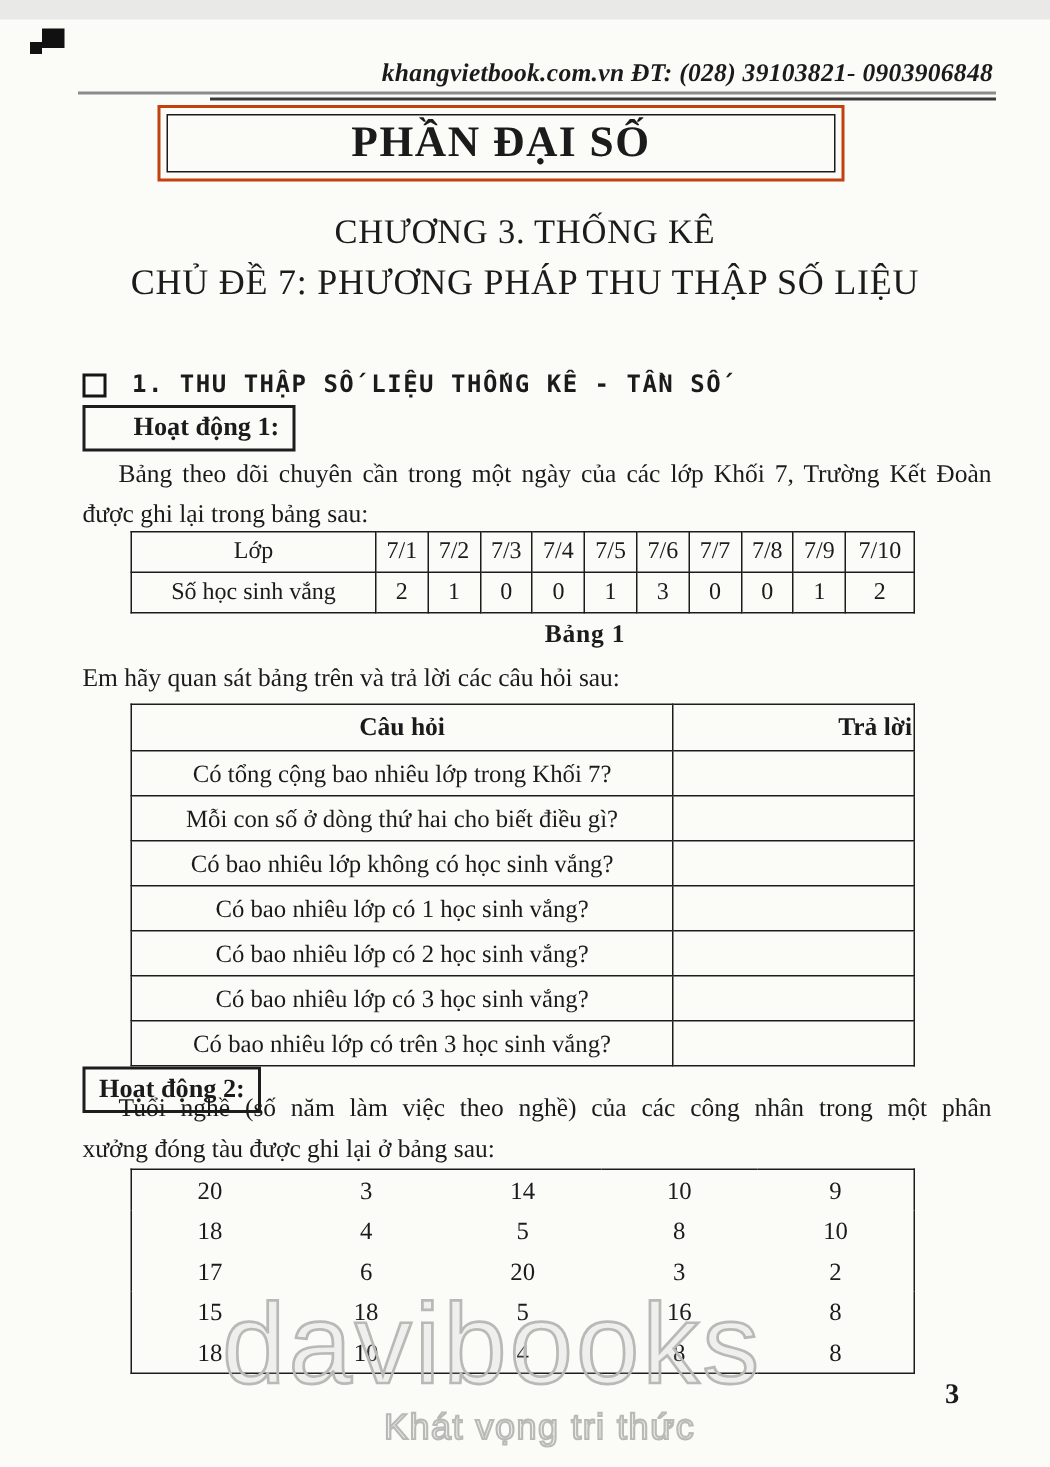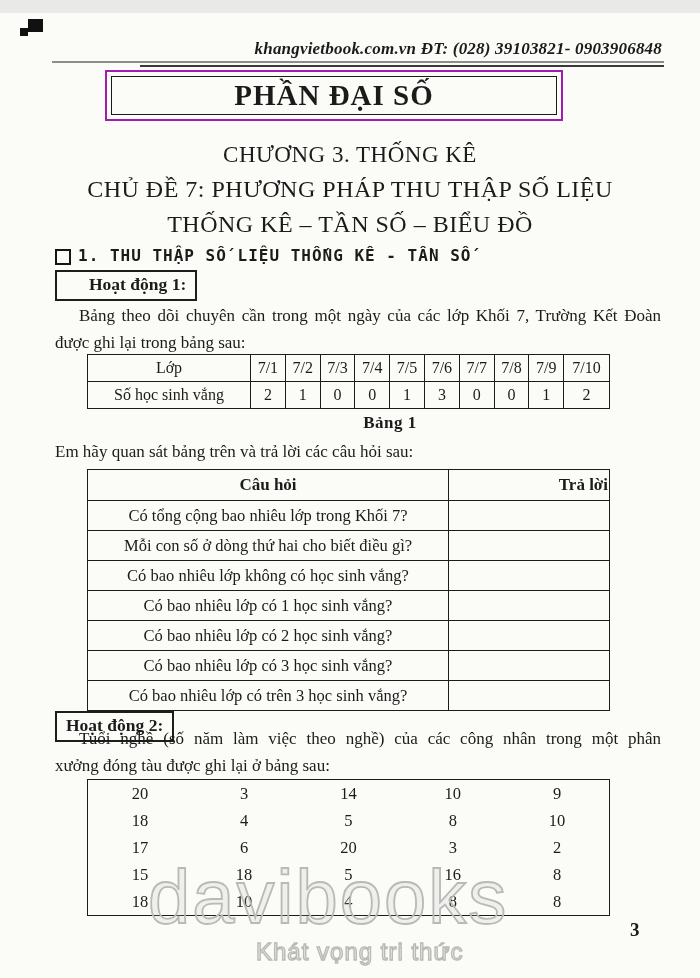--- a/index.html
+++ b/index.html
@@ -10,30 +10,30 @@
   }
   .abs{position:absolute;}
   
   .mark1{left:28px;top:6px;width:15px;height:13px;background:#111;}
   .mark2{left:20px;top:15px;width:8px;height:8px;background:#111;}
   
   .site-line{top:26px;right:38px;font-style:italic;font-weight:bold;font-size:17px;letter-spacing:.2px;}
   .rule1{left:52px;top:48px;width:612px;height:2px;background:#8c8c8c;}
   .rule2{left:140px;top:52px;width:524px;height:2px;background:#3a3a3a;}
   
-  .title-box{left:105px;top:57px;width:458px;height:51px;border:2px solid #a21caf;box-sizing:border-box;padding:4px;}
+  .title-box{left:105px;top:57px;width:458px;height:51px;border:2px solid #c2410c;box-sizing:border-box;padding:4px;}
   .title-inner{border:1px solid #1a1a1a;height:100%;display:flex;align-items:center;justify-content:center;box-sizing:border-box;}
   .title-text{font-size:29px;font-weight:bold;letter-spacing:1px;}
   .center-line{left:0;width:700px;text-align:center;}
   .chapter{top:129px;font-size:23px;letter-spacing:.5px;}
   .topic{font-size:24px;letter-spacing:.5px;}
   .topic1{top:163px;}
   .topic2{top:198px;}
   
-  .section{left:55px;top:233px;display:flex;align-items:center;gap:7px;}
+  .section{left:55px;top:233px;display:flex;align-items:center;gap:17px;}
   .sq-icon{width:12px;height:12px;border:2.5px solid #151515;margin-top:2px;}
   .section-text{font-family:"DejaVu Sans Mono","Liberation Mono",monospace;font-weight:bold;font-size:16px;letter-spacing:1px;}
   
   .act-box{left:55px;border:2px solid #1d1d1d;padding:2px 9px 4px 9px;font-weight:bold;font-size:17.5px;background:#fbfbf8;}
   .act1{top:257px;padding-left:32px;}
   .act2{top:698px;}
   
   .para{left:55px;width:606px;font-size:17px;line-height:27px;}
   .para1{top:289px;}
   .para2{top:712px;}
@@ -74,21 +74,20 @@
   <div class="abs rule2"></div>
 
   <div class="abs title-box">
     <div class="title-inner">
       <span class="title-text">PHẦN ĐẠI SỐ</span>
     </div>
   </div>
 
   <div class="abs center-line chapter">CHƯƠNG 3. THỐNG KÊ</div>
   <div class="abs center-line topic topic1">CHỦ ĐỀ 7: PHƯƠNG PHÁP THU THẬP SỐ LIỆU</div>
-  <div class="abs center-line topic topic2">THỐNG KÊ – TẦN SỐ – BIỂU ĐỒ</div>
 
   <div class="abs section">
     <span class="sq-icon"></span>
     <span class="section-text">1. THU THẬP SỐ LIỆU THỐNG KÊ - TẦN SỐ</span>
   </div>
 
   <div class="abs act-box act1">Hoạt động 1:</div>
 
   <div class="abs para para1">
     <div class="jline">Bảng theo dõi chuyên cần trong một ngày của các lớp Khối 7, Trường Kết Đoàn</div>

